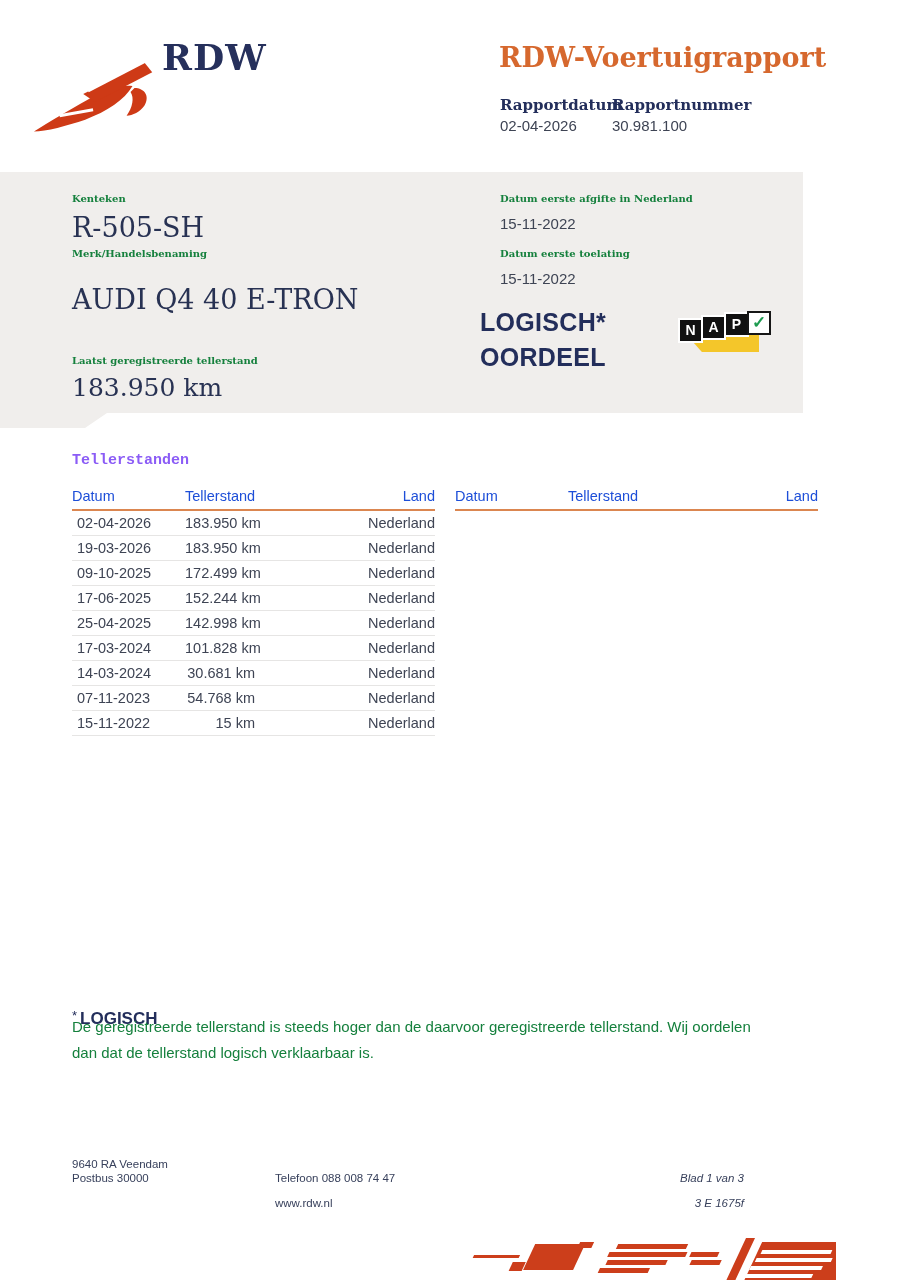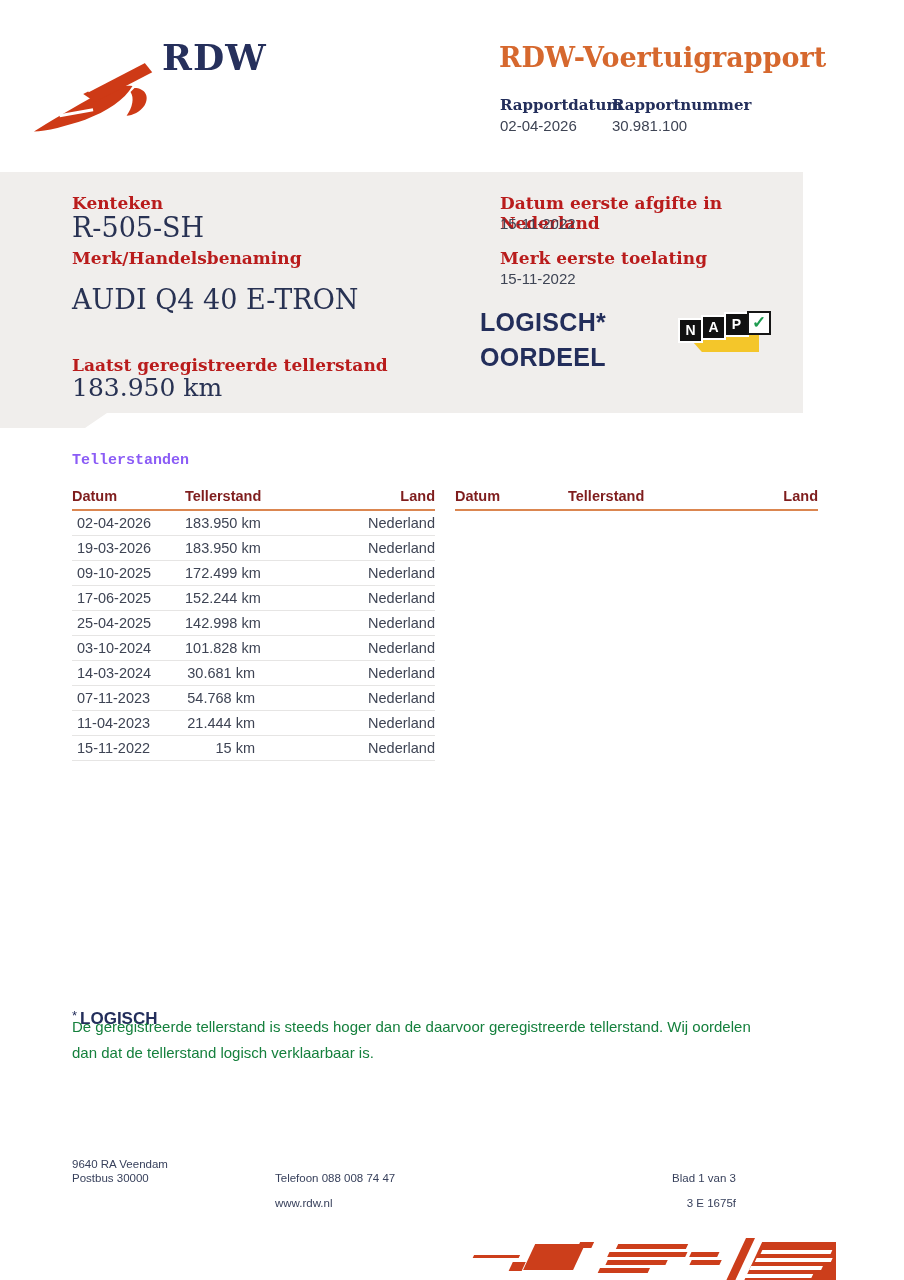--- a/index.html
+++ b/index.html
@@ -11,57 +11,57 @@
          font-weight:bold;font-size:36px;color:#26305C;letter-spacing:1px;}
   .doc-title{position:absolute;left:499px;top:42px;font-family:"DejaVu Serif",serif;
          font-weight:600;font-size:27px;color:#D6682E;}
   .meta-label{position:absolute;font-family:"DejaVu Serif",serif;font-weight:bold;
          font-size:15px;color:#232E5B;}
   .meta-value{position:absolute;font-size:15px;color:#3E4454;}
   
   .panel{position:absolute;left:0;top:172px;width:803px;height:256px;background:#F0EEEC;
          clip-path:polygon(0 0,100% 0,100% 241px,107px 241px,85px 256px,0 256px);}
   .olabel{position:absolute;font-family:"DejaVu Serif",serif;font-weight:bold;
-         font-size:17px;color:#b91c1c;}
+         font-size:10px;color:#15803d;}
   .bigval{position:absolute;font-family:"DejaVu Serif",serif;font-weight:500;
          color:#283253;}
   .smallval{position:absolute;font-size:15px;color:#3E4454;}
   .oordeel{position:absolute;left:480px;top:133px;font-weight:800;font-size:25px;
          line-height:35px;color:#232E5B;letter-spacing:.3px;}
   
   .nap{position:absolute;left:678px;top:138px;width:90px;height:46px;}
   .nap-yellow{position:absolute;left:13px;top:15px;width:68px;height:27px;background:#F4C62A;
          clip-path:polygon(0 0,100% 0,100% 100%,16% 100%,0 55%);}
   .nap-tile{position:absolute;width:21px;height:21px;background:#111111;border:2px solid #ffffff;
          box-sizing:content-box;color:#ffffff;font-weight:bold;font-size:14px;line-height:21px;
          text-align:center;}
   .nap-check{position:absolute;width:20px;height:20px;background:#ffffff;border:2px solid #161616;
          color:#1E9B50;font-weight:bold;font-size:17px;line-height:19px;text-align:center;}
   
   .sec-heading{position:absolute;left:72px;top:452px;font-family:Liberation Mono, monospace;
          font-weight:bold;font-size:15px;color:#8b5cf6;}
   .mtable{position:absolute;top:486px;width:363px;border-collapse:collapse;table-layout:fixed;}
   .mtable.left{left:72px;} .mtable.right{left:455px;}
-  .mtable th{font-weight:bold;font-size:14.5px;color:#7f1d1d;padding:2px 0 5px 0;
+  .mtable th{font-weight:normal;font-size:14.5px;color:#1d4ed8;padding:2px 0 5px 0;
          border-bottom:2px solid #DB8650;white-space:nowrap;margin-left:12px;}
   .mtable td{font-size:14.5px;color:#3E4454;padding:3px 0;height:18px;
          border-bottom:1px solid #E6E5E4;white-space:nowrap;}
   .c1{width:113px;text-align:left;}
   .c2{width:70px;text-align:right;}
   .c3{width:180px;text-align:right;}
   th.c2{text-align:left;}
   td.c1{padding-left:5px;}
   
   .footnote-title{position:absolute;left:72px;top:1008px;color:#232E5B;font-size:17px;font-weight:bold;}
   .footnote-title .ast{font-size:13px;vertical-align:4px;font-weight:normal;margin-right:3px;}
   .footnote-body{position:absolute;left:72px;top:1014px;width:700px;font-size:15px;
          line-height:26px;color:#15803d;}
   
   .foot{position:absolute;font-size:11.5px;color:#38415C;}
-  .foot.right{text-align:left;right:100px;}
+  .foot.right{text-align:left;right:92px;font-style:italic;}
   
   .banner{position:absolute;right:0;bottom:0;width:390px;height:42px;}
 </style>
 </head>
 <body>
 
 <div class="page">
 
   <svg class="logo-wing" viewBox="0 0 140 92">
     <path fill="#CE3A16" d="M4 84 C 20 74, 40 62, 58 52 C 76 42, 92 36, 104 38 C 96 52, 78 64, 56 72 C 38 78, 16 84, 4 84 Z"></path>
@@ -81,21 +81,21 @@
   <div class="panel">
     <div class="olabel" style="left:72px;top:21px;">Kenteken</div>
     <div class="bigval" style="left:72px;top:40px;font-size:27px;">R-505-SH</div>
     <div class="olabel" style="left:72px;top:76px;">Merk/Handelsbenaming</div>
     <div class="bigval" style="left:72px;top:112px;font-size:27px;">AUDI Q4 40 E-TRON</div>
     <div class="olabel" style="left:72px;top:183px;">Laatst geregistreerde tellerstand</div>
     <div class="bigval" style="left:72px;top:201px;font-size:25px;">183.950 km</div>
 
     <div class="olabel" style="left:500px;top:21px;">Datum eerste afgifte in Nederland</div>
     <div class="smallval" style="left:500px;top:43px;">15-11-2022</div>
-    <div class="olabel" style="left:500px;top:76px;">Merk eerste toelating</div>
+    <div class="olabel" style="left:500px;top:76px;">Datum eerste toelating</div>
     <div class="smallval" style="left:500px;top:98px;">15-11-2022</div>
 
     <div class="oordeel">
       <div>LOGISCH*</div>
       <div>OORDEEL</div>
     </div>
 
     <div class="nap">
       <div class="nap-yellow"></div>
       <div class="nap-tile" style="left:0;top:8px;">N</div>
@@ -135,37 +135,32 @@
           <td class="c1">17-06-2025</td>
           <td class="c2">152.244 km</td>
           <td class="c3">Nederland</td>
         </tr>
         <tr>
           <td class="c1">25-04-2025</td>
           <td class="c2">142.998 km</td>
           <td class="c3">Nederland</td>
         </tr>
         <tr>
-          <td class="c1">03-10-2024</td>
+          <td class="c1">17-03-2024</td>
           <td class="c2">101.828 km</td>
           <td class="c3">Nederland</td>
         </tr>
         <tr>
           <td class="c1">14-03-2024</td>
           <td class="c2">30.681 km</td>
           <td class="c3">Nederland</td>
         </tr>
         <tr>
           <td class="c1">07-11-2023</td>
           <td class="c2">54.768 km</td>
-          <td class="c3">Nederland</td>
-        </tr>
-        <tr>
-          <td class="c1">11-04-2023</td>
-          <td class="c2">21.444 km</td>
           <td class="c3">Nederland</td>
         </tr>
         <tr>
           <td class="c1">15-11-2022</td>
           <td class="c2">15 km</td>
           <td class="c3">Nederland</td>
         </tr>
       </tbody>
   </table>
 

